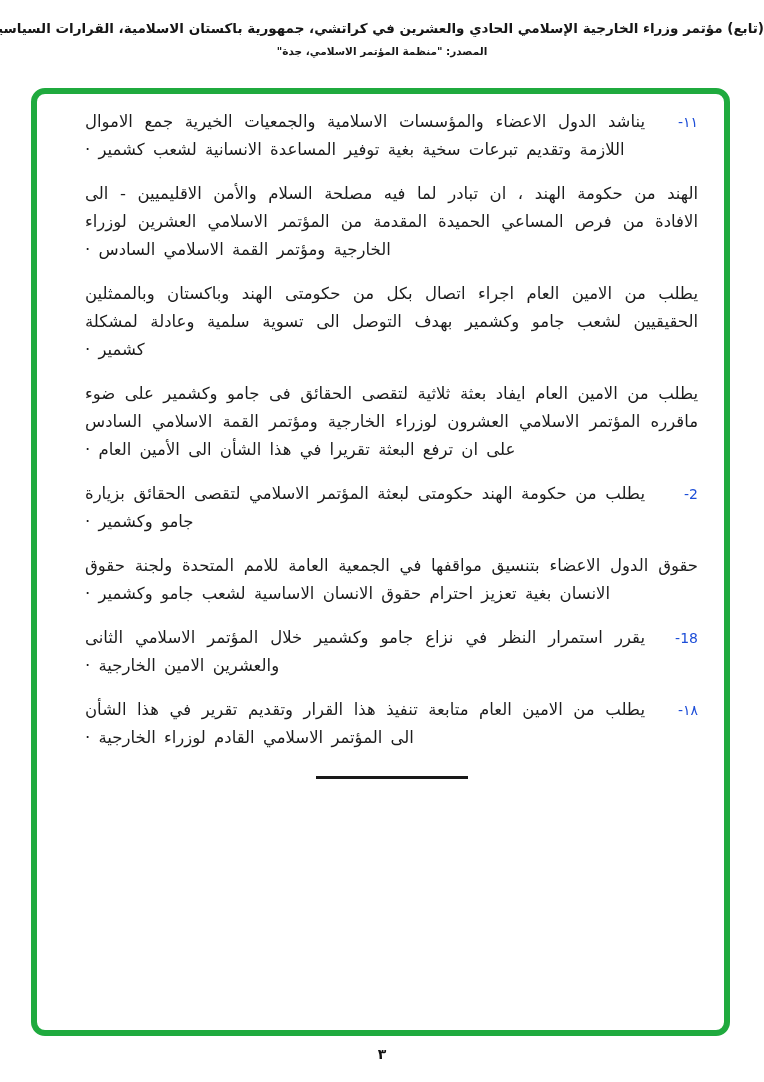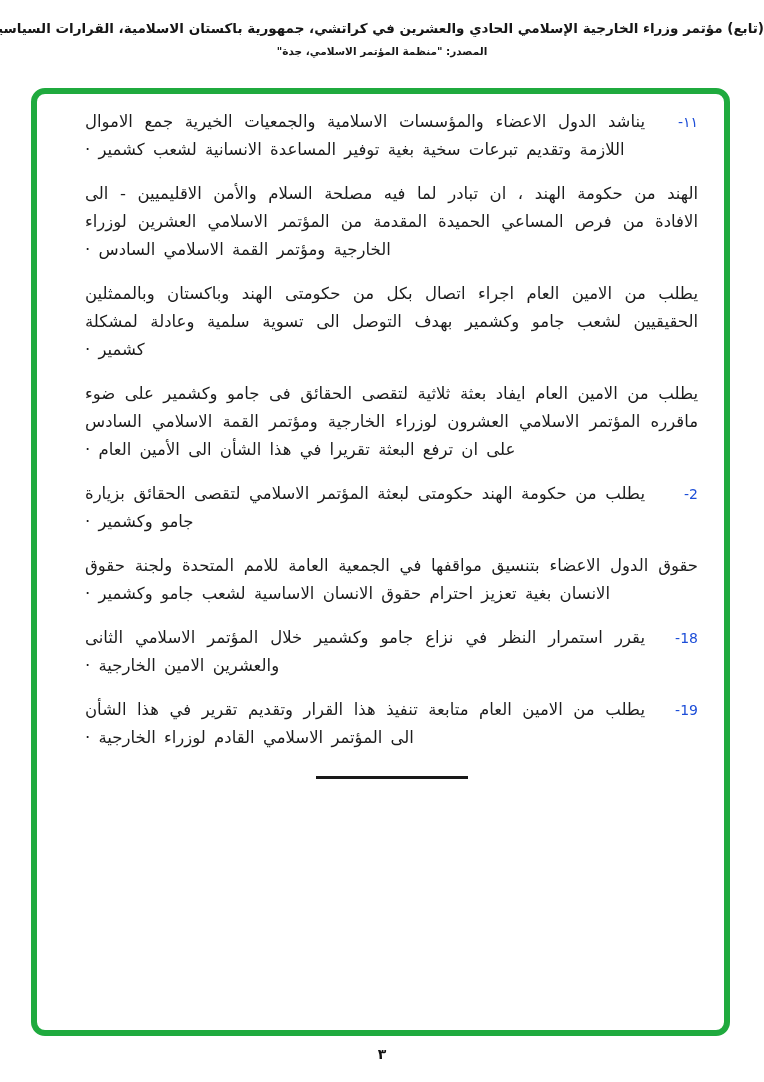--- a/index.html
+++ b/index.html
@@ -136,21 +136,21 @@
       <div class="item">
         <div class="item-body"><span class="kw">حقوق</span> <span>الدول الاعضاء بتنسيق مواقفها في الجمعية العامة للامم المتحدة ولجنة حقوق الانسان بغية تعزيز احترام حقوق الانسان الاساسية لشعب جامو وكشمير ·</span></div>
       </div>
 
       <div class="item">
         <div class="item-num">18-</div>
         <div class="item-body"><span class="kw">يقرر</span> <span>استمرار النظر في نزاع جامو وكشمير خلال المؤتمر الاسلامي الثانى والعشرين الامين الخارجية ·</span></div>
       </div>
 
       <div class="item">
-        <div class="item-num">19-</div>
+        <div class="item-num">١٨-</div>
         <div class="item-body"><span class="kw">يطلب</span> <span>من الامين العام متابعة تنفيذ هذا القرار وتقديم تقرير في هذا الشأن الى المؤتمر الاسلامي القادم لوزراء الخارجية ·</span></div>
       </div>
 
       <div class="separator"></div>
 
     </div>
   </div>
 
   <div class="page-number">٣</div>
 

